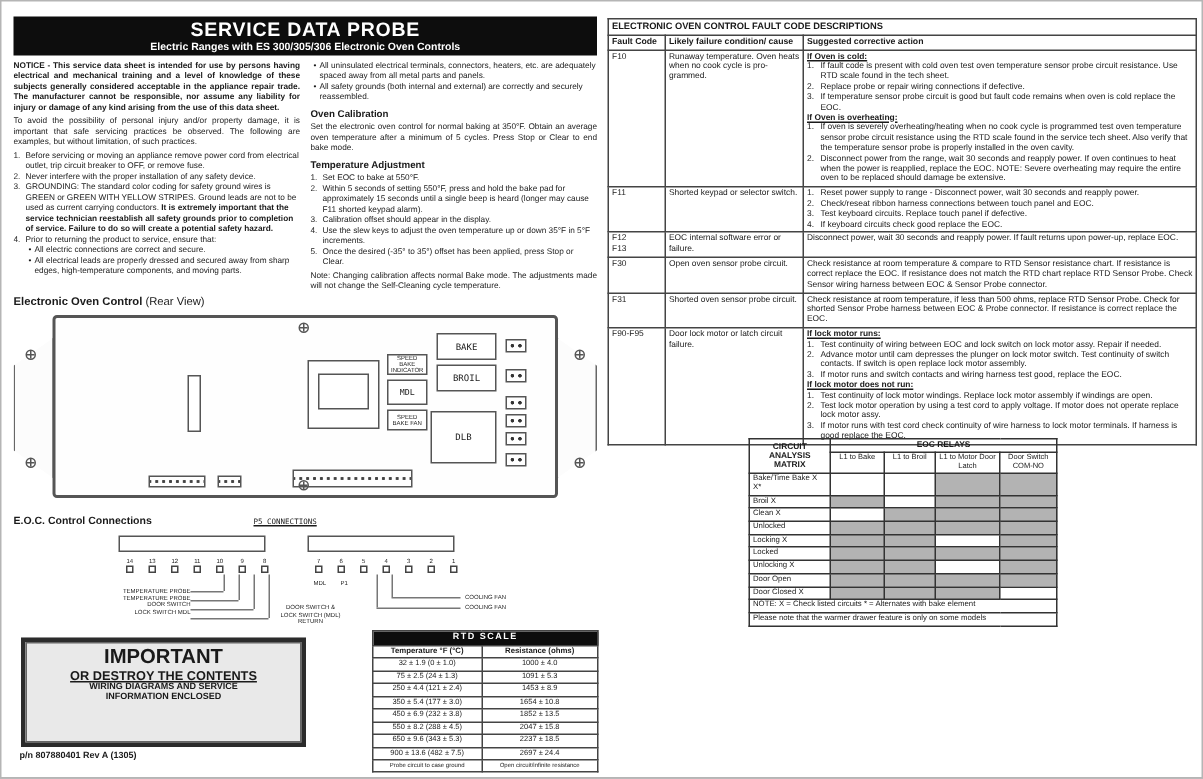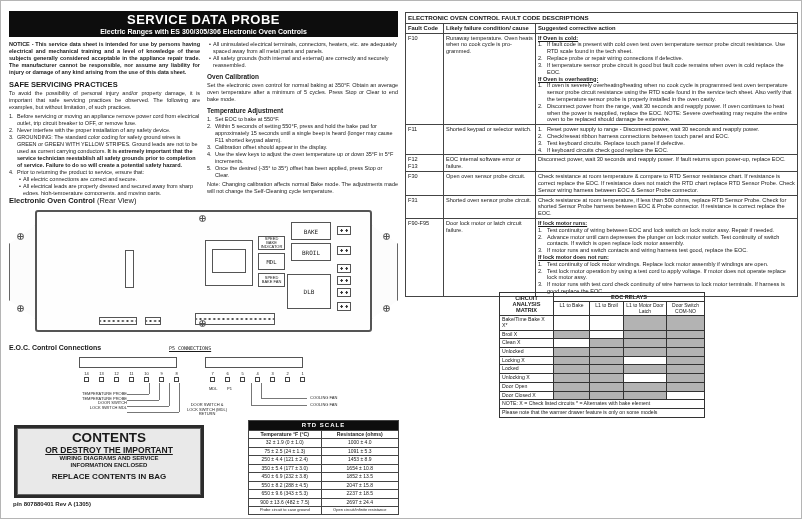--- a/index.html
+++ b/index.html
@@ -108,21 +108,20 @@
 <div id="page">
 
   <div id="title-bar">
     <div class="t1">SERVICE DATA PROBE</div>
     <div class="t2">Electric Ranges with ES 300/305/306 Electronic Oven Controls</div>
   </div>
 
   <div id="text-cols">
     <div class="tcol">
       <div class="notice para">NOTICE - This service data sheet is intended for use by persons having electrical and mechanical training and a level of knowledge of these subjects generally considered acceptable in the appliance repair trade.  The manufacturer cannot be responsible, nor assume any liability for injury or damage of any kind arising from the use of this data sheet.</div>
-      <div class="h-sec">SAFE SERVICING PRACTICES</div>
       <div class="para">To avoid the possibility of personal injury and/or property damage, it is important that safe servicing practices be observed.  The following are examples, but without limitation, of such practices.</div>
       <div id="safe-list">
           <div class="numli">
             <span class="num">1.</span>
             <span class="body"><span>Before servicing or moving an appliance remove power cord from electrical outlet, trip circuit breaker to OFF, or remove fuse.</span></span>
           </div>
           <div class="numli">
             <span class="num">2.</span>
             <span class="body"><span>Never interfere with the proper installation of any safety device.</span></span>
           </div>
@@ -313,25 +312,24 @@
 
     <div class="hline" style="left:252px; top:45px; width:46px"></div>
     <div class="hline" style="left:242px; top:52px; width:56px"></div>
     <div class="vline" style="left:252px; top:30px; height:15px"></div>
     <div class="vline" style="left:242px; top:30px; height:22px"></div>
     <div class="lead-lbl" style="left:301px; top:43px" id="fan-label-1">COOLING FAN</div>
     <div class="lead-lbl" style="left:301px; top:50px" id="fan-label-2">COOLING FAN</div>
   </div>
 
   <div id="important-box">
-    <div class="l1">CONTENTS</div>
-    <div class="l2">OR DESTROY THE IMPORTANT</div>
+    <div class="l1">IMPORTANT</div>
+    <div class="l2">OR DESTROY THE CONTENTS</div>
     <div class="l3">WIRING DIAGRAMS AND SERVICE</div>
     <div class="l3">INFORMATION  ENCLOSED</div>
-    <div class="l4">REPLACE CONTENTS IN BAG</div>
   </div>
   <div id="part-number">p/n 807880401 Rev A  (1305)</div>
 
   <table id="rtd-table">
       <tbody id="rtd-body">
         <tr>
           <th class="rtd-title" colspan="2">RTD SCALE</th>
         </tr>
         <tr>
           <th class="rtd-colh">Temperature °F (°C)</th>

